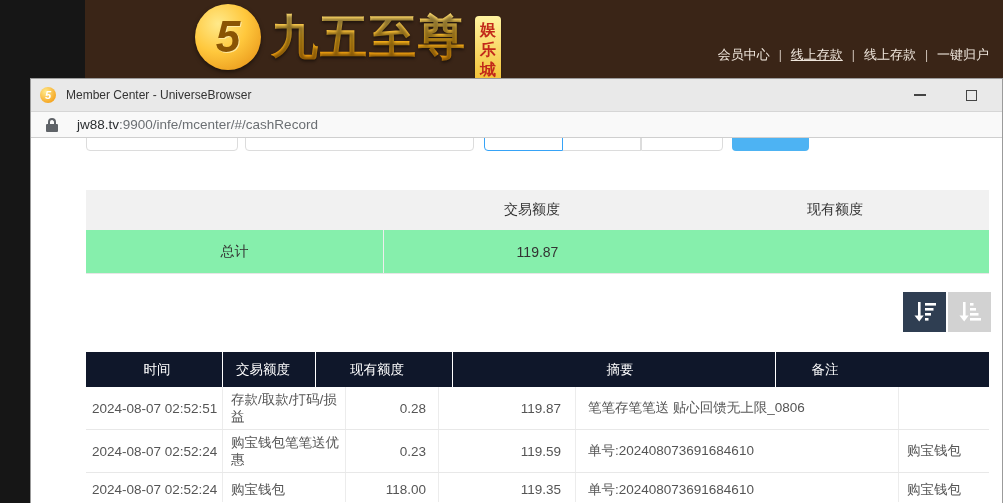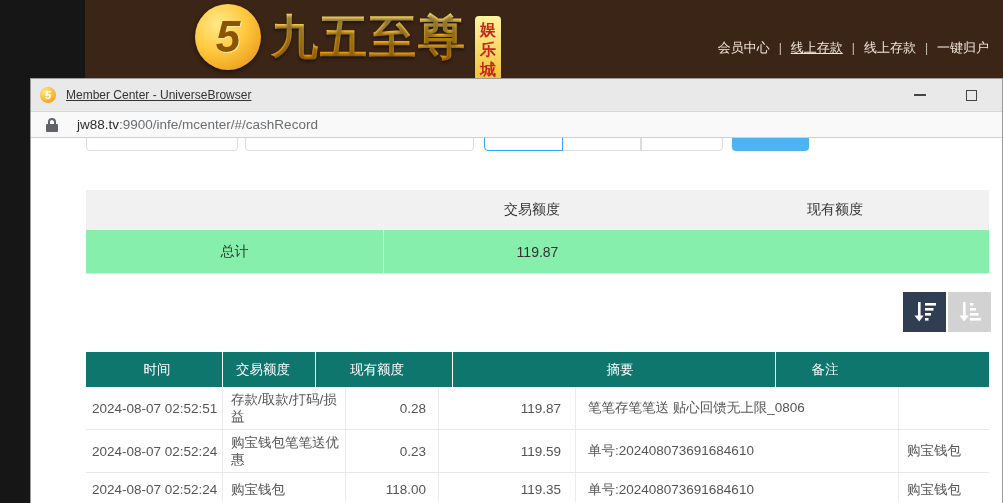--- a/index.html
+++ b/index.html
@@ -17,35 +17,35 @@
     text-shadow:1px 1px 0 #ffe9a0; line-height:1; }
   .logo-text { font-size:47px; font-weight:bold; letter-spacing:2px; line-height:66px; margin-left:10px;
     background:linear-gradient(#ffe27a 10%, #ffb81c 55%, #f09406 90%);
     -webkit-background-clip:text; background-clip:text; color:transparent;
     text-shadow:0 2px 3px rgba(0,0,0,.45); }
   .logo-badge { margin-left:8px; margin-top:12px; width:26px; padding:5px 0 6px;
     background:linear-gradient(#fff3a0, #f2bd2e); border-radius:4px;
     display:flex; flex-direction:column; align-items:center; gap:2px;
     box-shadow:0 1px 2px rgba(0,0,0,.4); }
   .logo-badge span { color:#c2291a; font-size:16px; font-weight:bold; line-height:18px; }
-  .banner-nav { position:absolute; right:14px; bottom:21px; display:flex; align-items:center; gap:9px;
+  .banner-nav { position:absolute; right:14px; bottom:14px; display:flex; align-items:center; gap:9px;
     color:#efe6dc; font-size:13px; }
   .banner-nav .sep { color:#cfc3b8; font-size:12px; }
   .banner-nav a { color:#efe6dc; text-decoration:none; cursor:pointer; }
   .banner-nav a.u { text-decoration:underline; }
 
   
   .bwindow { position:absolute; left:30px; top:78px; width:973px; height:425px; background:#fff;
     border:1px solid #9b9b9b; border-bottom:none; }
   .titlebar { height:32px; background:#e9e9e9; display:flex; align-items:center; position:relative; }
   .favicon { width:16px; height:16px; border-radius:50%; margin-left:9px;
     background:radial-gradient(circle at 35% 30%, #ffe98a, #f5a623 75%);
     display:flex; align-items:center; justify-content:center; }
   .favicon span { color:#fff; font-size:11px; font-weight:bold; font-style:italic; line-height:1; }
-  .titlebar .wtitle { margin-left:10px; font-size:12px; color:#333;text-decoration:underline; }
+  .titlebar .wtitle { margin-left:10px; font-size:12px; color:#333; }
   .wctl { position:absolute; top:0; height:32px; width:45px; display:flex; align-items:center; justify-content:center; cursor:pointer; }
   .wctl.min { right:60px; } .wctl.max { right:8px; }
   .min-glyph { width:12px; height:0; border-top:2px solid #444; }
   .max-glyph { width:11px; height:11px; border:1px solid #444; background:transparent; }
   .urlbar { height:27px; background:#f9f9f9; border-top:1px solid #d6d6d6; border-bottom:1px solid #cfcfcf;
     display:flex; align-items:center; }
   .lock { margin-left:15px; width:12px; height:14px; position:relative; }
   .lock .shackle { position:absolute; left:2px; top:0; width:8px; height:8px; border:2px solid #5f6368;
     border-bottom:none; border-radius:4px 4px 0 0; }
   .lock .lbody { position:absolute; left:0; bottom:0; width:12px; height:8px; background:#5f6368; border-radius:1px; }
@@ -71,21 +71,21 @@
   .sc1 { width:297px; } .sc2 { width:298px; } .sc3 { width:308px; }
   .summary .shead div, .summary .srow div { text-align:center; }
   .srow .sc2, .srow .sc3 { border-left:1px solid #ededed; height:100%; line-height:44px; }
 
   .sortbtns { position:absolute; top:154px; left:872px; display:flex; gap:2px; }
   .sortbtn { width:43px; height:40px; display:flex; align-items:center; justify-content:center; cursor:pointer; }
   .sortbtn.active { background:#2f3e52; }
   .sortbtn.idle { background:#d2d2d2; }
 
   .rtable { position:absolute; left:55px; top:214px; width:903px; font-size:13.5px; color:#555; }
-  .rhead { display:flex; height:35px; background:#0f766e; color:#fff; font-size:13.5px;font-family:Liberation Serif, serif; }
+  .rhead { display:flex; height:35px; background:#0f172a; color:#fff; font-size:13.5px;font-family:Liberation Serif, serif; }
   .rhead div { display:flex; align-items:center; justify-content:center; border-right:1px solid #fff; }
   .rhead div:last-child { border-right:none; }
   .rrow { display:flex; border-bottom:1px solid #e8e8e8; background:#fff; align-items:stretch; }
   .rrow > div { display:flex; align-items:center; border-right:1px solid #ececec; padding:4px 0; }
   .rrow > div:last-child { border-right:none; }
   .c-time { width:137px; padding-left:6px !important; }
   .c-type { width:123px; padding-left:8px !important; padding-right:4px !important; line-height:17px; }
   .c-amt  { width:93px;  justify-content:flex-end; padding-right:12px !important; }
   .c-bal  { width:137px; justify-content:flex-end; padding-right:14px !important; }
   .c-sum  { width:323px; padding-left:12px !important; }

